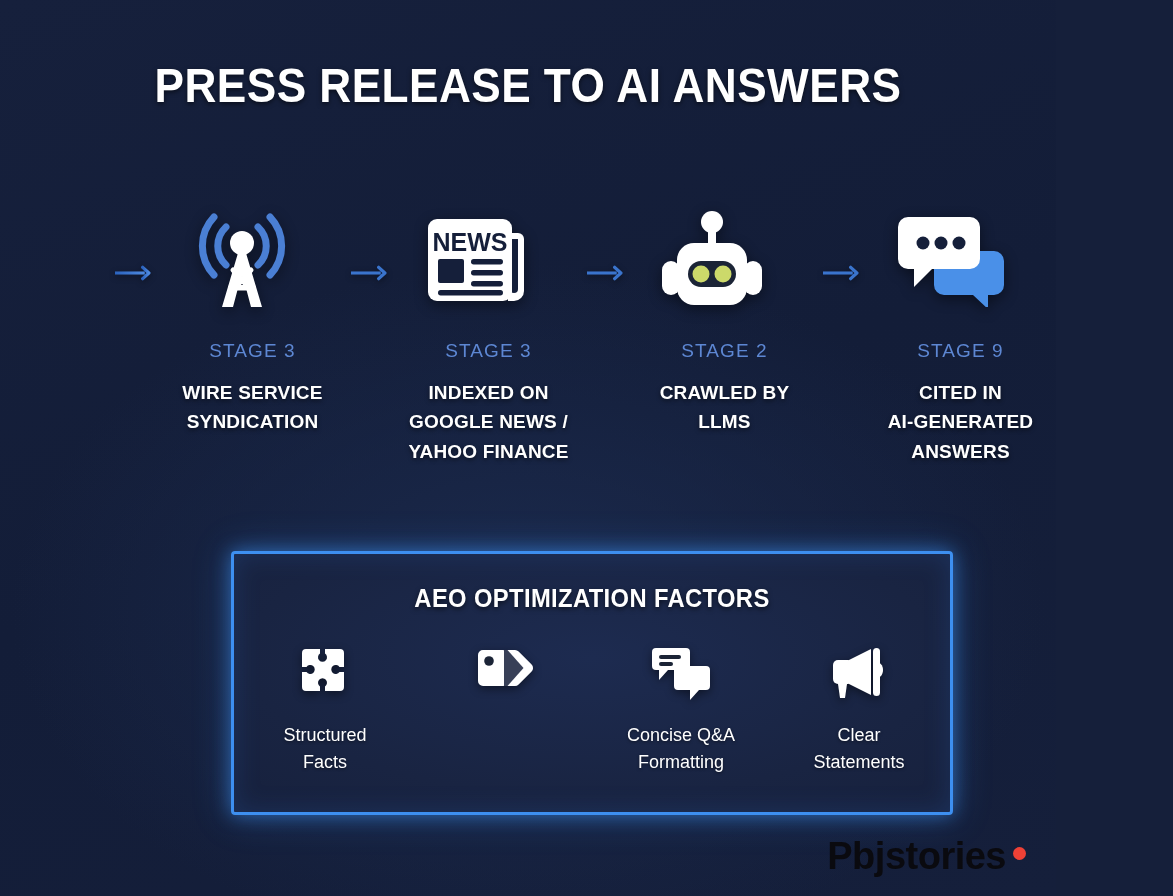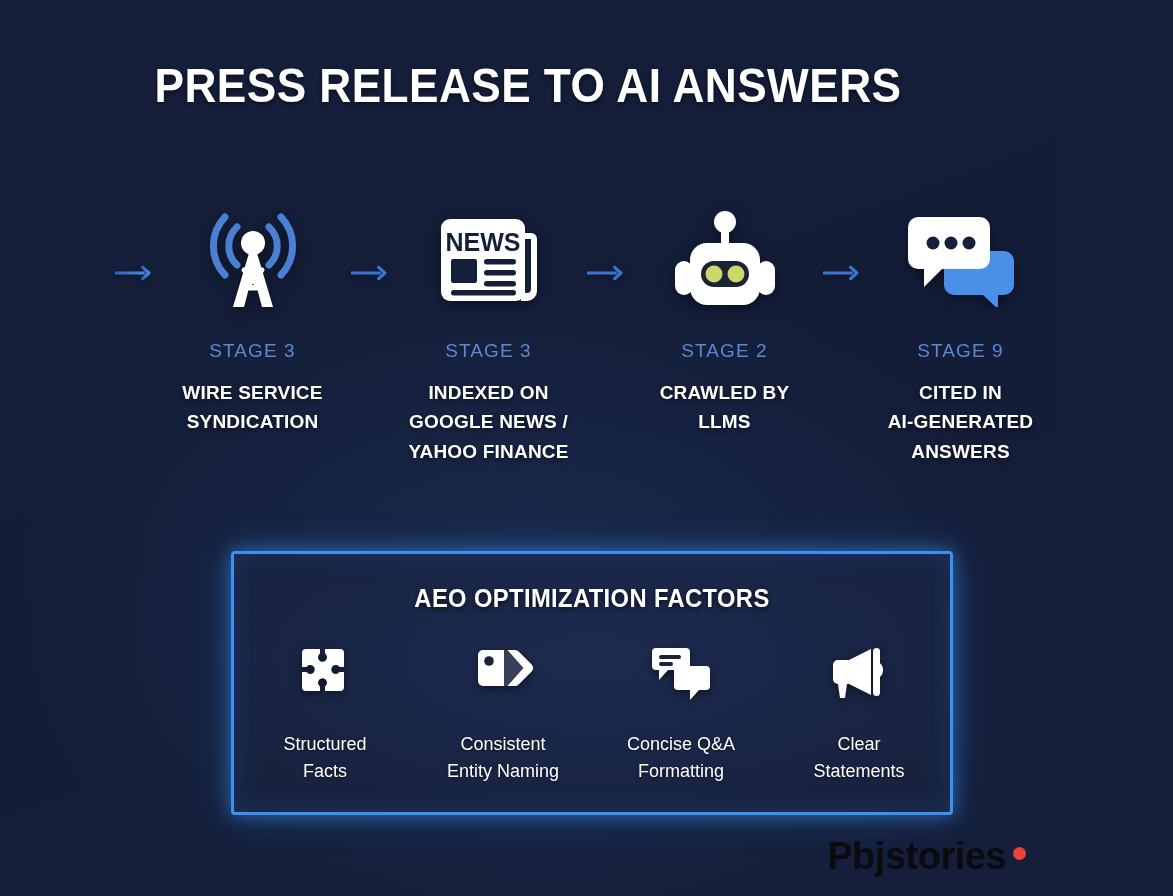--- a/index.html
+++ b/index.html
@@ -31,21 +31,21 @@
   }
 
   
   .pipeline {
     position:absolute; top:205px; left:0; width:1173px;
     display:flex; align-items:flex-start; justify-content:center;
   }
   .stage { width:196px; display:flex; flex-direction:column; align-items:center; }
   .stage-icon {
     height:108px; width:130px;
-    display:flex; align-items:center; justify-content:center;
+    display:flex; align-items:center; 
     filter:drop-shadow(0 4px 7px rgba(0,0,0,.45));
   }
   .stage-num {
     margin-top:27px;
     font-size:19px;
     letter-spacing:1.1px;
     color:#5d87d3;
   }
   .stage-label {
     margin-top:16px;
@@ -85,21 +85,21 @@
     font-weight:bold;
     color:#ffffff;
     letter-spacing:.4px;
     transform:scaleX(0.95);
     text-shadow:0 2px 5px rgba(0,0,0,.6);
   }
   .factors {
     margin-top:28px;
     display:flex; justify-content:center; align-items:flex-start;
   }
-  .factor { width:178px; display:flex; flex-direction:column; align-items:center;gap:9px; }
+  .factor { width:178px; display:flex; flex-direction:column; align-items:center; }
   .factor-icon {
     height:62px; width:70px;
     display:flex; align-items:center; justify-content:center;
     filter:drop-shadow(0 3px 5px rgba(0,0,0,.45));
   }
   .factor-label {
     margin-top:19px;
     font-size:18px;
     color:#ffffff;
     line-height:1.5;
@@ -254,21 +254,20 @@
 
       <div class="factor">
         <div class="factor-icon">
           <svg width="62" height="56" viewBox="0 0 62 56">
             <path d="M32 6h11a5 5 0 0 1 3.6 1.5l13 13a5 5 0 0 1 0 7l-13 13a5 5 0 0 1-3.6 1.5H32z" fill="#ffffff"></path>
             <path d="M11 6h20a5 5 0 0 1 3.6 1.5l13 13a5 5 0 0 1 0 7l-13 13A5 5 0 0 1 31 42H11a5 5 0 0 1-5-5V11a5 5 0 0 1 5-5z" fill="#ffffff"></path>
             <circle cx="17" cy="17" r="4.8" fill="#1b2436"></circle>
             <path d="M32 6h3.5l16 18-16 18H32z" fill="#151f3a" opacity=".85"></path>
           </svg>
         </div>
-        <div class="factor-label">Consistent<br>Entity Naming</div>
       </div>
 
       <div class="factor">
         <div class="factor-icon">
           <svg width="62" height="56" viewBox="0 0 62 56">
             <path d="M28 22h28a4 4 0 0 1 4 4v16a4 4 0 0 1-4 4h-7l-9 10V46H28a4 4 0 0 1-4-4V26a4 4 0 0 1 4-4z" fill="#ffffff"></path>
             <path d="M6 4h30a4 4 0 0 1 4 4v14a4 4 0 0 1-4 4H18L9 36V26H6a4 4 0 0 1-4-4V8a4 4 0 0 1 4-4z" fill="#ffffff"></path>
             <rect x="9" y="11" width="22" height="4" rx="2" fill="#1b2436"></rect>
             <rect x="9" y="18" width="14" height="4" rx="2" fill="#1b2436"></rect>
           </svg>

